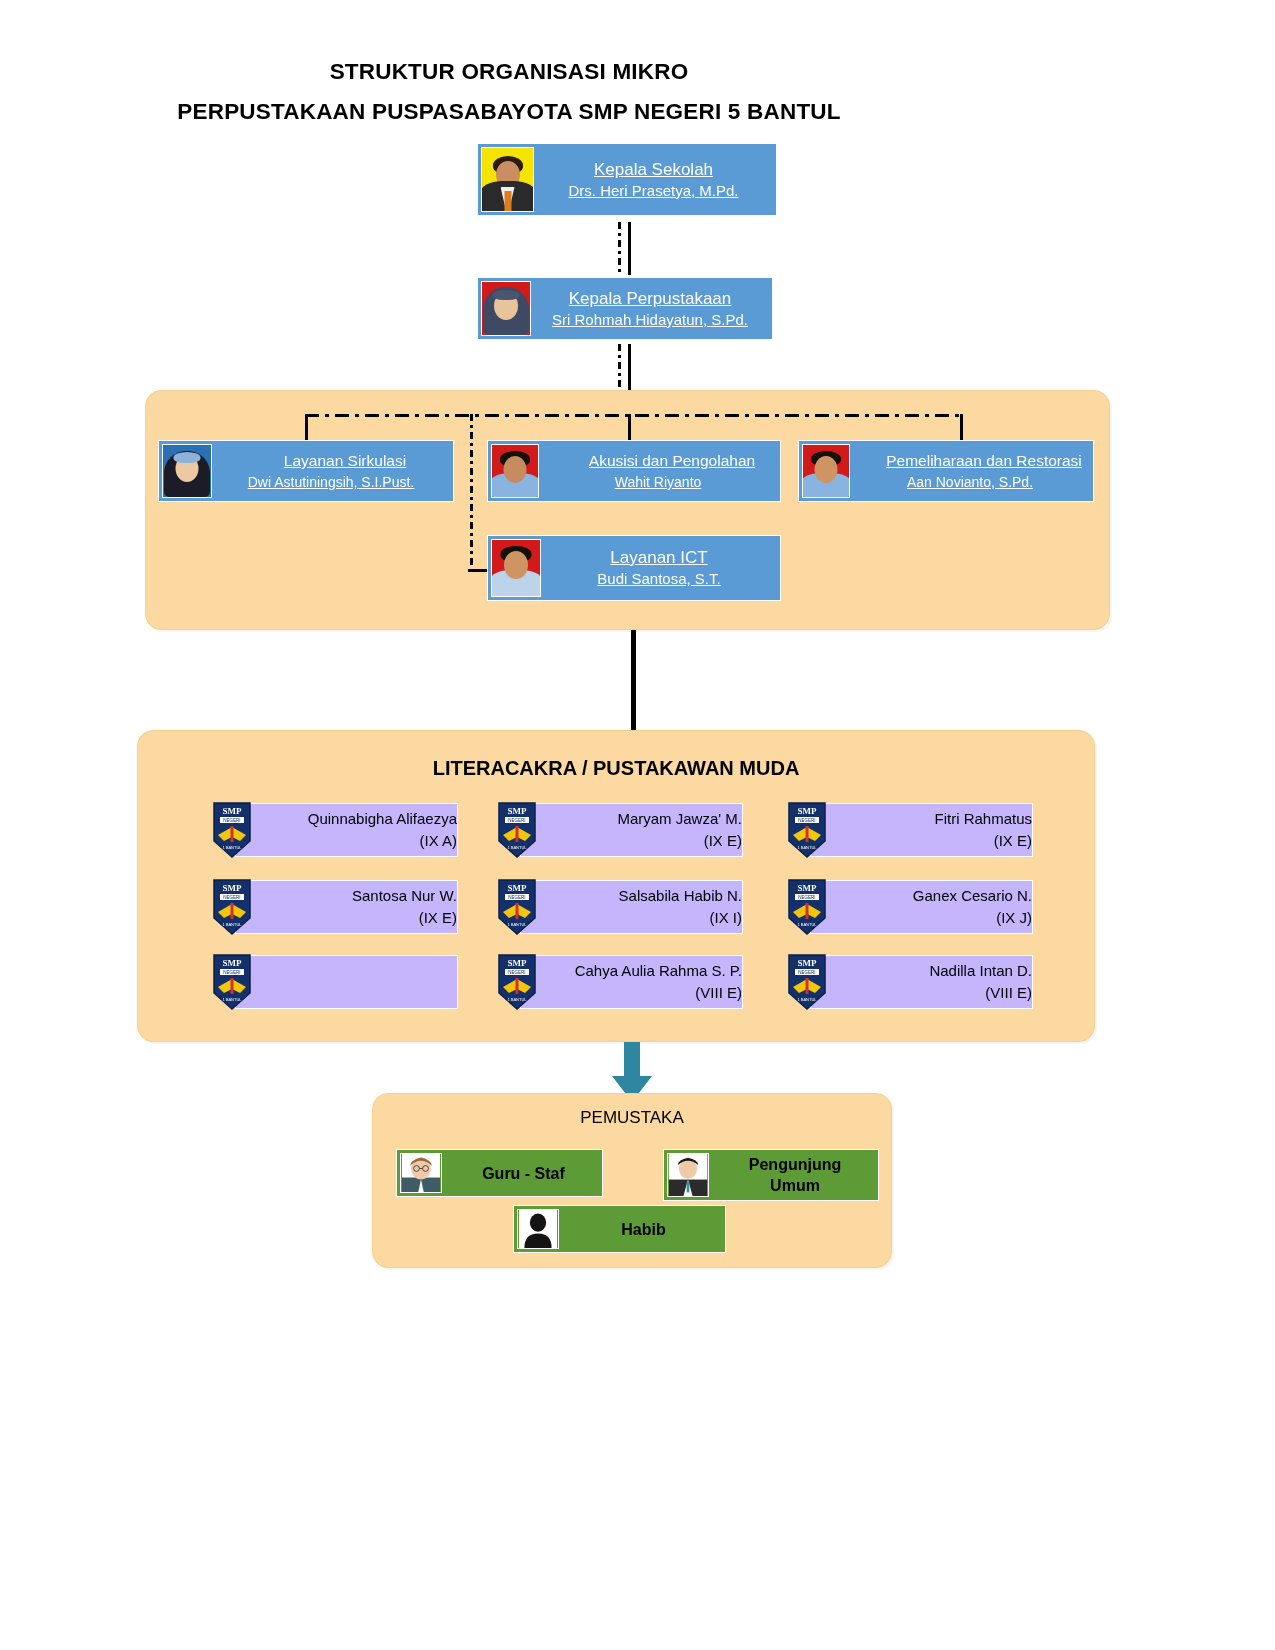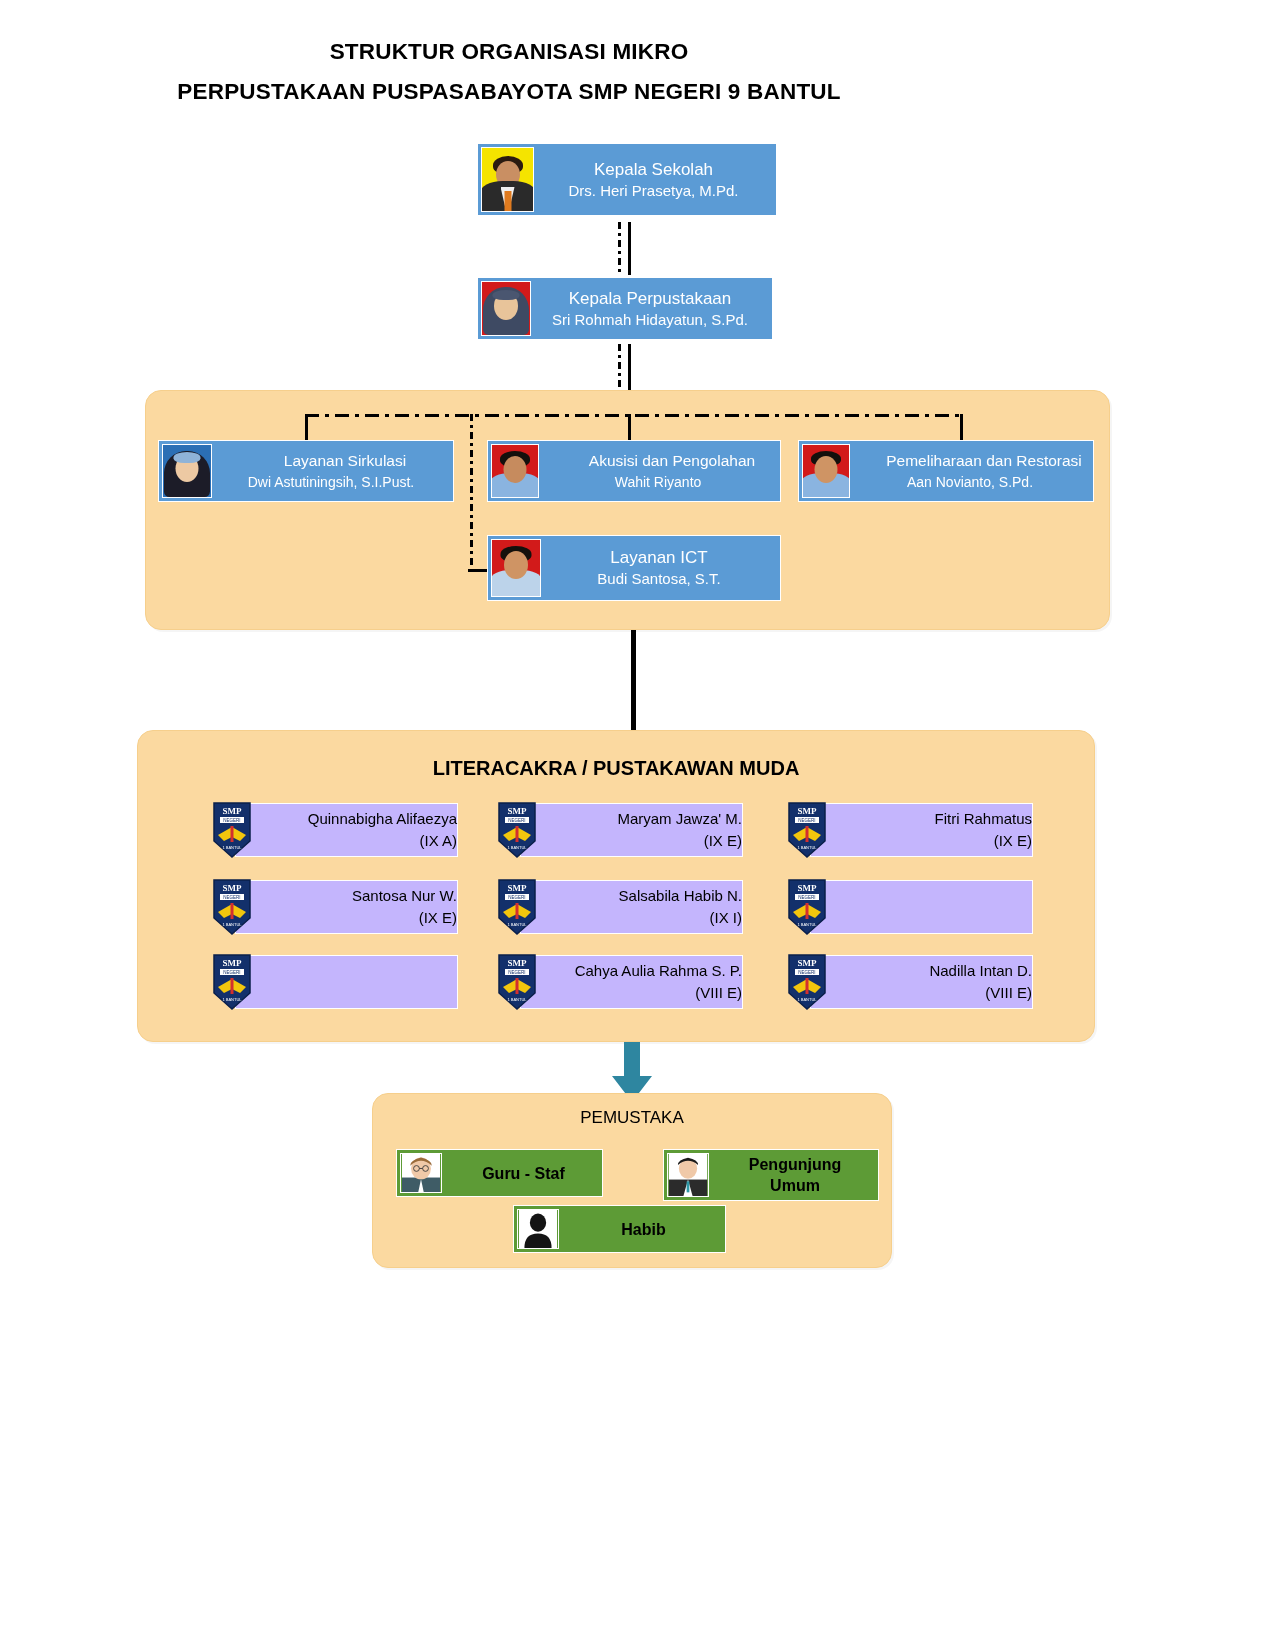--- a/index.html
+++ b/index.html
@@ -7,21 +7,21 @@
   body {
     width:1275px; height:1650px;
     background:#ffffff;
     font-family:"Liberation Sans", sans-serif;
     position:relative;
     overflow:hidden;
   }
 
   
   .title-block {
-    position:absolute; left:0; top:32px; width:1018px;
+    position:absolute; left:0; top:52px; width:1018px;
     text-align:center;
   }
   .title-line {
     font-weight:bold; font-size:22.5px; color:#000;
     letter-spacing:0.2px; line-height:40px;
   }
 
   
   .pbox {
     position:absolute;
@@ -35,20 +35,21 @@
     margin:3px;
     position:relative;
     overflow:hidden;
   }
   .pbox .ptext {
     flex:1 1 auto;
     display:flex; flex-direction:column;
     align-items:center; justify-content:center;
     color:#ffffff;
     padding:2px 6px 2px 0;
+    text-decoration:underline;
   }
   .ptext .role { font-size:17px; line-height:22px; white-space:nowrap;}
   .ptext .name { font-size:15px; line-height:20px; white-space:nowrap;}
   .ptext .role.small { font-size:15.5px;margin-left:28px; }
   .ptext .name.small { font-size:14px; }
 
   
   .ph { width:100%; height:100%; position:relative; }
   .ph .bg { position:absolute; inset:0; }
   .ph .head {
@@ -139,21 +140,21 @@
   }
 
   
   .arrow-wrap { position:absolute; }
 </style>
 </head>
 <body>
 
 <div class="title-block">
   <div class="title-line">STRUKTUR ORGANISASI MIKRO</div>
-  <div class="title-line">PERPUSTAKAAN PUSPASABAYOTA SMP NEGERI 9 BANTUL</div>
+  <div class="title-line">PERPUSTAKAAN PUSPASABAYOTA SMP NEGERI 5 BANTUL</div>
 </div>
 
 <div class="pbox" style="left:477px; top:143px; width:300px; height:73px;">
   <div class="photo" style="width:53px;">
     <div class="ph">
       <div class="bg" style="background:#f5e400;"></div>
       <div class="hair" style="top:8px; width:30px; height:18px; background:#2b1b10;"></div>
       <div class="head" style="top:13px; width:24px; height:27px; background:#c98f63;"></div>
       <div class="body" style="width:56px; height:30px; background:#2a2a2a;"></div>
       <div class="shirt" style="width:14px; height:24px; background:#f0f0f0; clip-path:polygon(0 0,100% 0,60% 100%,40% 100%);"></div>
@@ -352,20 +353,24 @@
   <svg class="logo" viewBox="0 0 44 58">
     <path d="M4 2 H40 V40 L22 56 L4 40 Z" fill="#13306b" stroke="#0a1f4a" stroke-width="1.5"></path>
     <rect x="8" y="5" width="28" height="9" fill="#13306b"></rect>
     <text x="22" y="13" font-size="9" font-weight="bold" fill="#ffffff" text-anchor="middle" font-family="Liberation Serif, serif">SMP</text>
     <rect x="10" y="16" width="24" height="6" fill="#ffffff"></rect>
     <text x="22" y="21" font-size="4.5" fill="#13306b" text-anchor="middle" font-family="Liberation Sans, sans-serif">NEGERI</text>
     <path d="M22 26 L8 34 L14 40 L22 36 L30 40 L36 34 Z" fill="#f2c60d"></path>
     <rect x="20.5" y="25" width="3" height="16" fill="#d32f2f"></rect>
     <text x="22" y="48" font-size="4" fill="#ffffff" text-anchor="middle" font-family="Liberation Sans, sans-serif">1 BANTUL</text>
   </svg>
+  <span class="stext">
+    <span>Ganex Cesario N.</span>
+    <span class="cls">(IX J)</span>
+  </span>
 </div>
 
 <div class="sbox" style="left:235px; top:955px; width:223px; height:54px;">
   <svg class="logo" viewBox="0 0 44 58">
     <path d="M4 2 H40 V40 L22 56 L4 40 Z" fill="#13306b" stroke="#0a1f4a" stroke-width="1.5"></path>
     <rect x="8" y="5" width="28" height="9" fill="#13306b"></rect>
     <text x="22" y="13" font-size="9" font-weight="bold" fill="#ffffff" text-anchor="middle" font-family="Liberation Serif, serif">SMP</text>
     <rect x="10" y="16" width="24" height="6" fill="#ffffff"></rect>
     <text x="22" y="21" font-size="4.5" fill="#13306b" text-anchor="middle" font-family="Liberation Sans, sans-serif">NEGERI</text>
     <path d="M22 26 L8 34 L14 40 L22 36 L30 40 L36 34 Z" fill="#f2c60d"></path>

